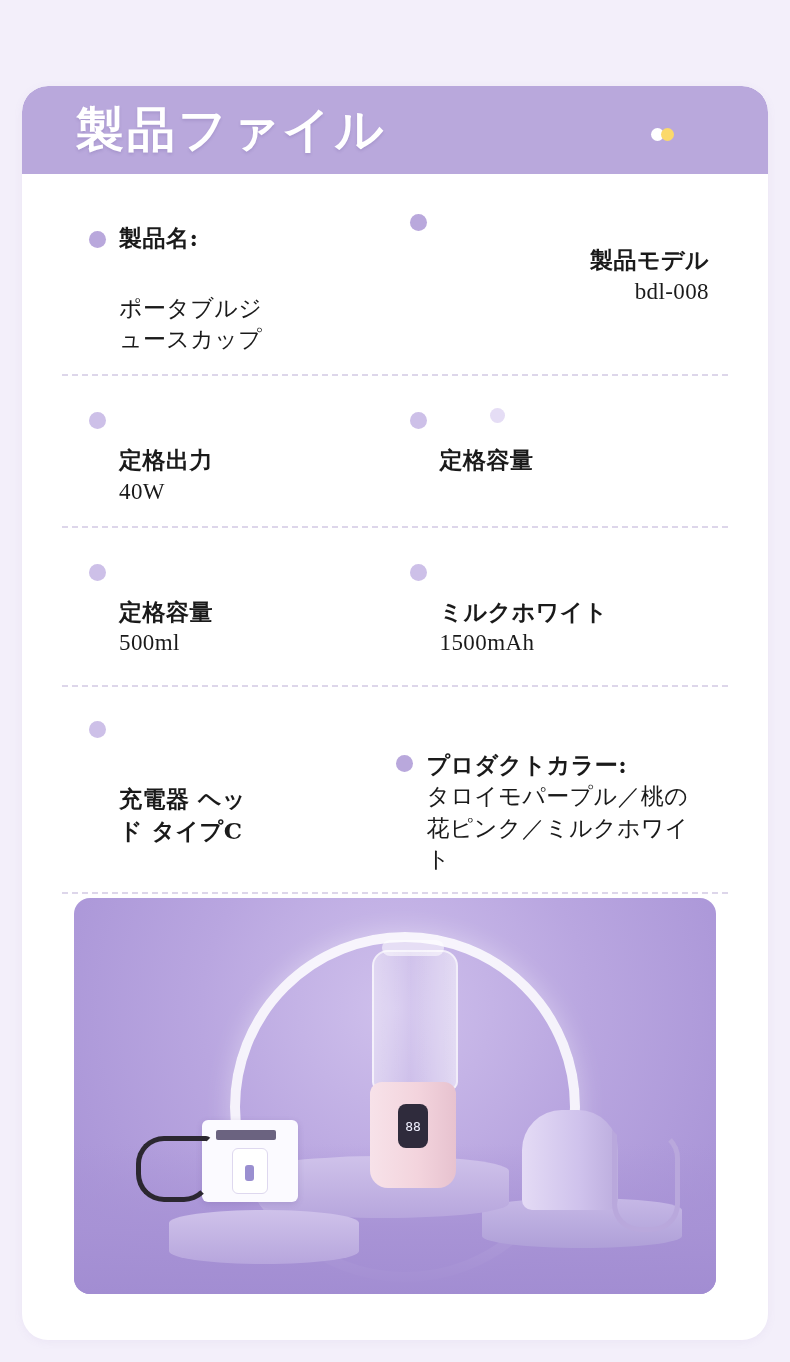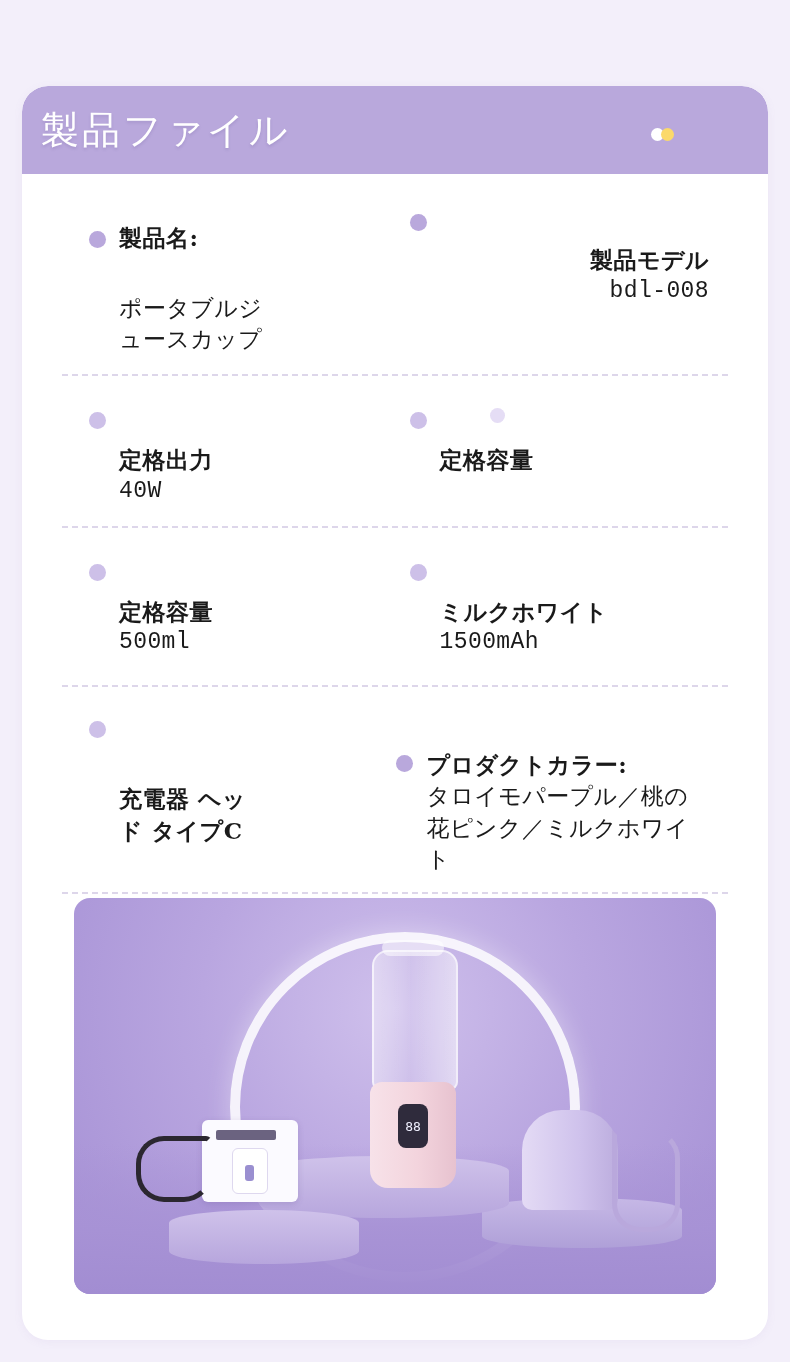--- a/index.html
+++ b/index.html
@@ -36,24 +36,24 @@
   .card-header {
     position: relative;
     height: 88px;
     background: #b9a8dc;
     border-radius: 26px 26px 0 0;
     display: flex;
     align-items: center;
   }
 
   .card-title {
-    margin-left: 19px;
+    margin-left: 54px;
     color: #ffffff;
-    font-size: 38px;
-    font-weight: normal;
+    font-size: 48px;
+    font-weight: bold;
     letter-spacing: 3px;
     font-family: "DejaVu Serif", serif;
     text-shadow: 0 2px 3px rgba(90,70,140,0.18);
   }
 
   .header-dots {
     position: absolute;
     right: 94px;
     top: 42px;
     display: flex;
@@ -115,21 +115,21 @@
     font-weight: bold;
     color: #1a1a1a;
     line-height: 1.38;
     font-family: "DejaVu Serif", serif;
     letter-spacing: 0.5px;
   }
   .spec-value {
     font-size: 23px;
     color: #1a1a1a;
     line-height: 1.38;
-    font-family: Liberation Mono, monospace;
+    font-family: Liberation Serif, serif;
     letter-spacing: 0.4px;
   }
   .spec-value.jp {
     font-family: "DejaVu Serif", serif;
   }
 
   .divider {
     height: 0;
     border-top: 2px dashed #ddd6ea;
     margin: 0 40px;

